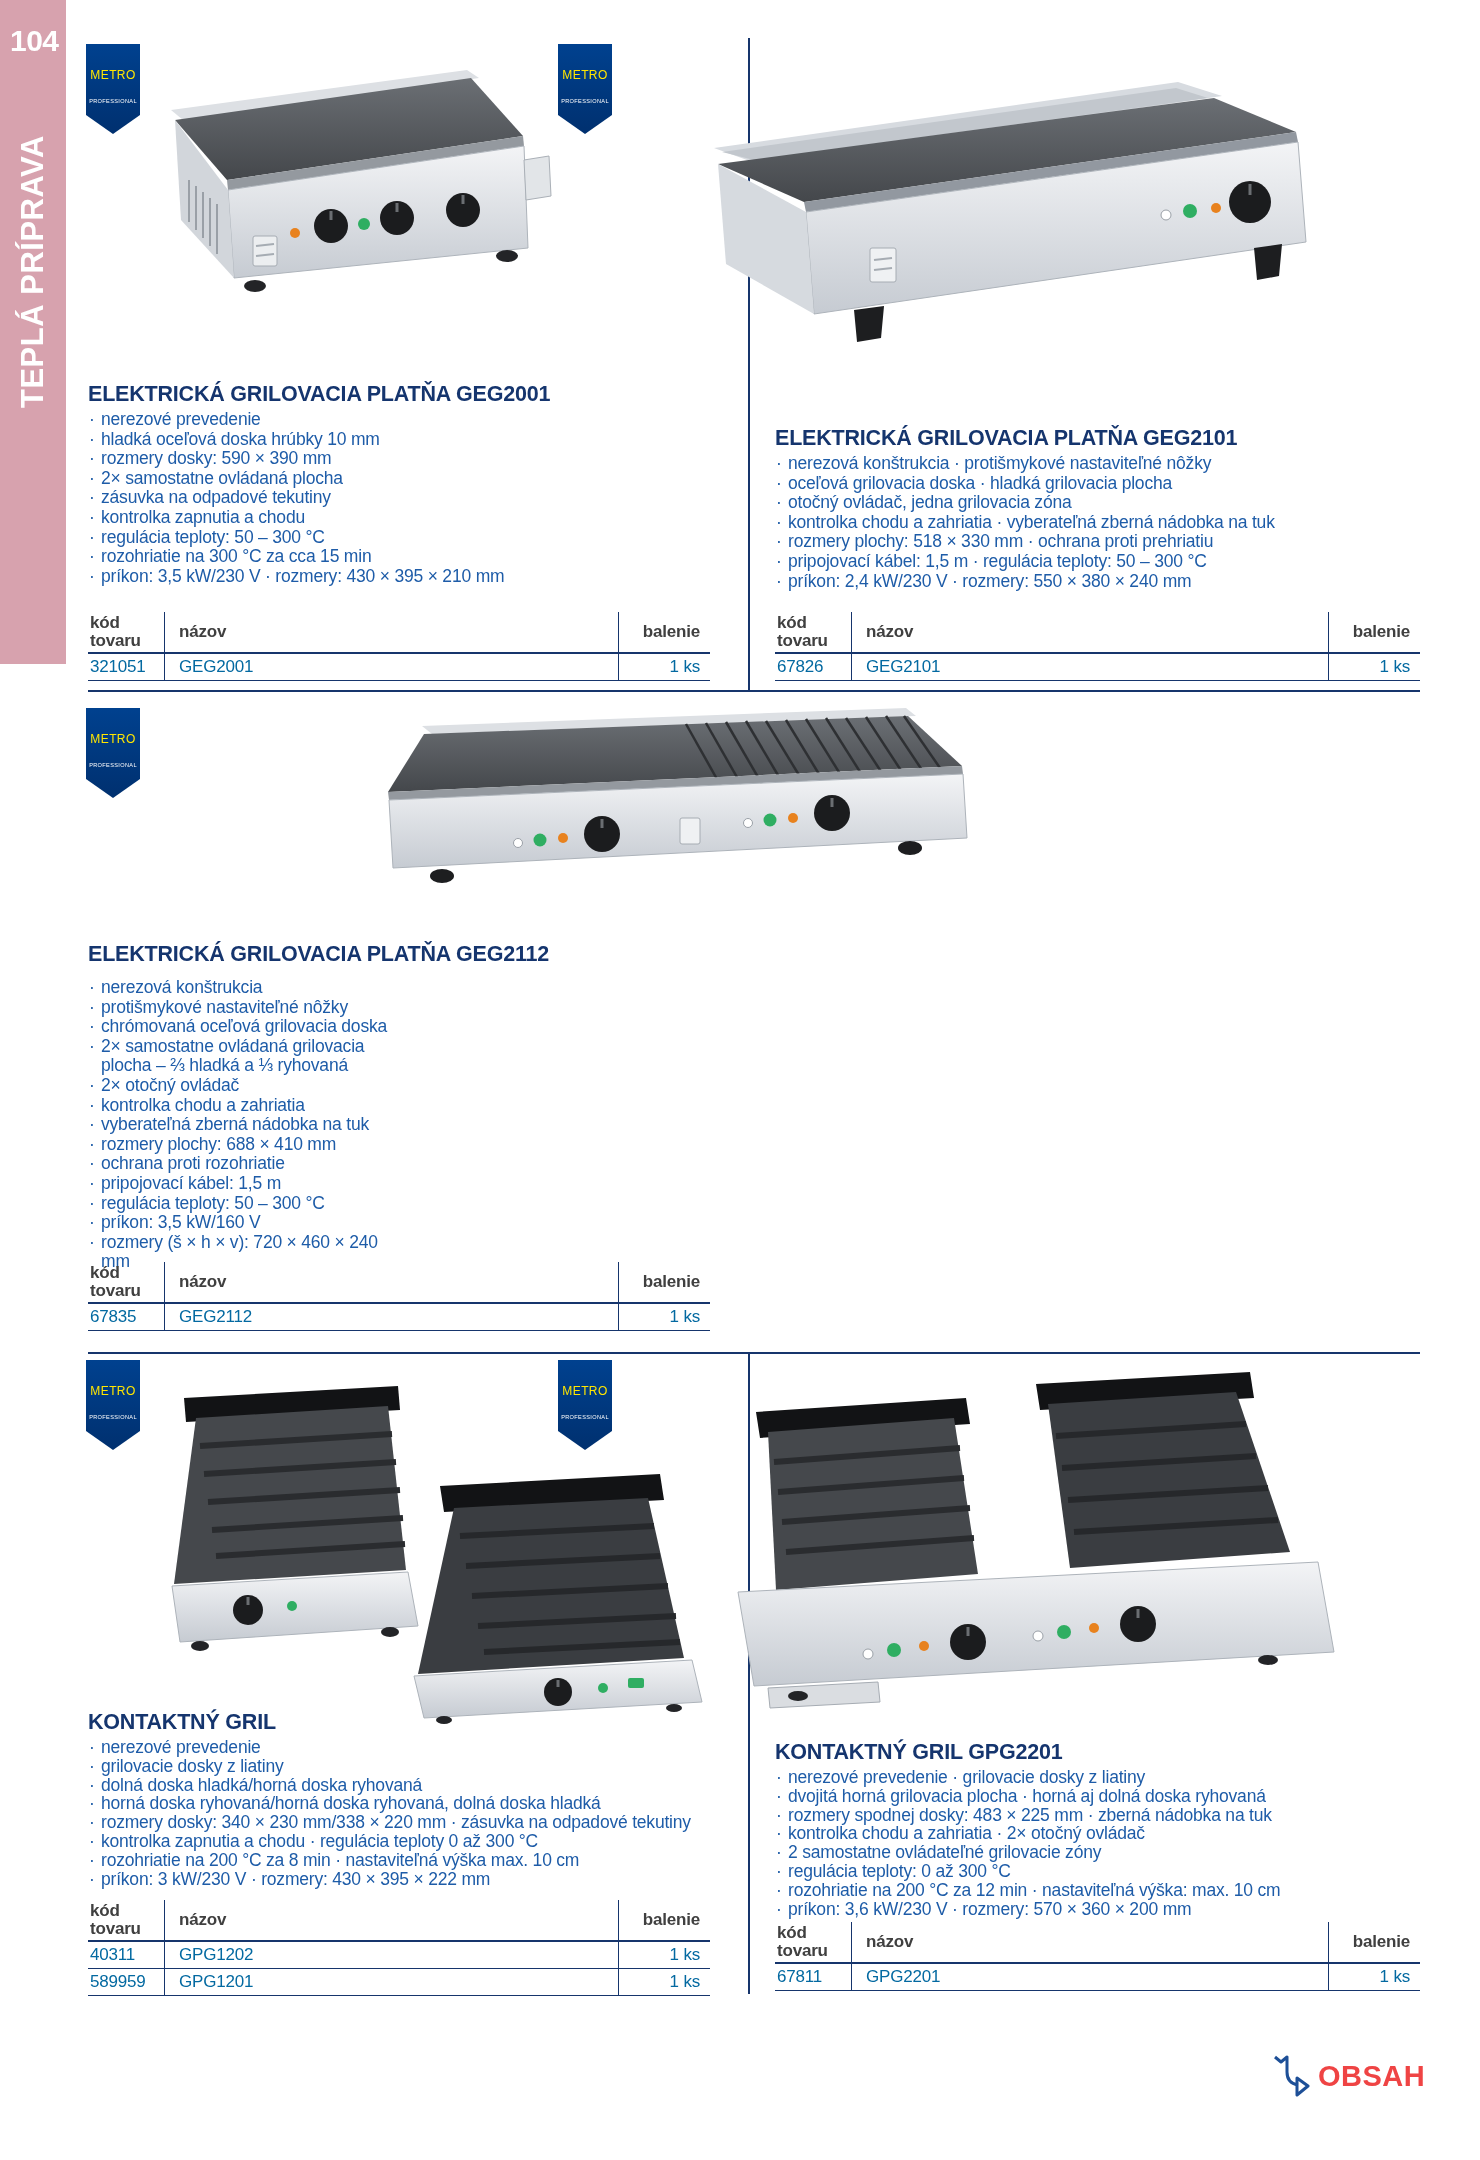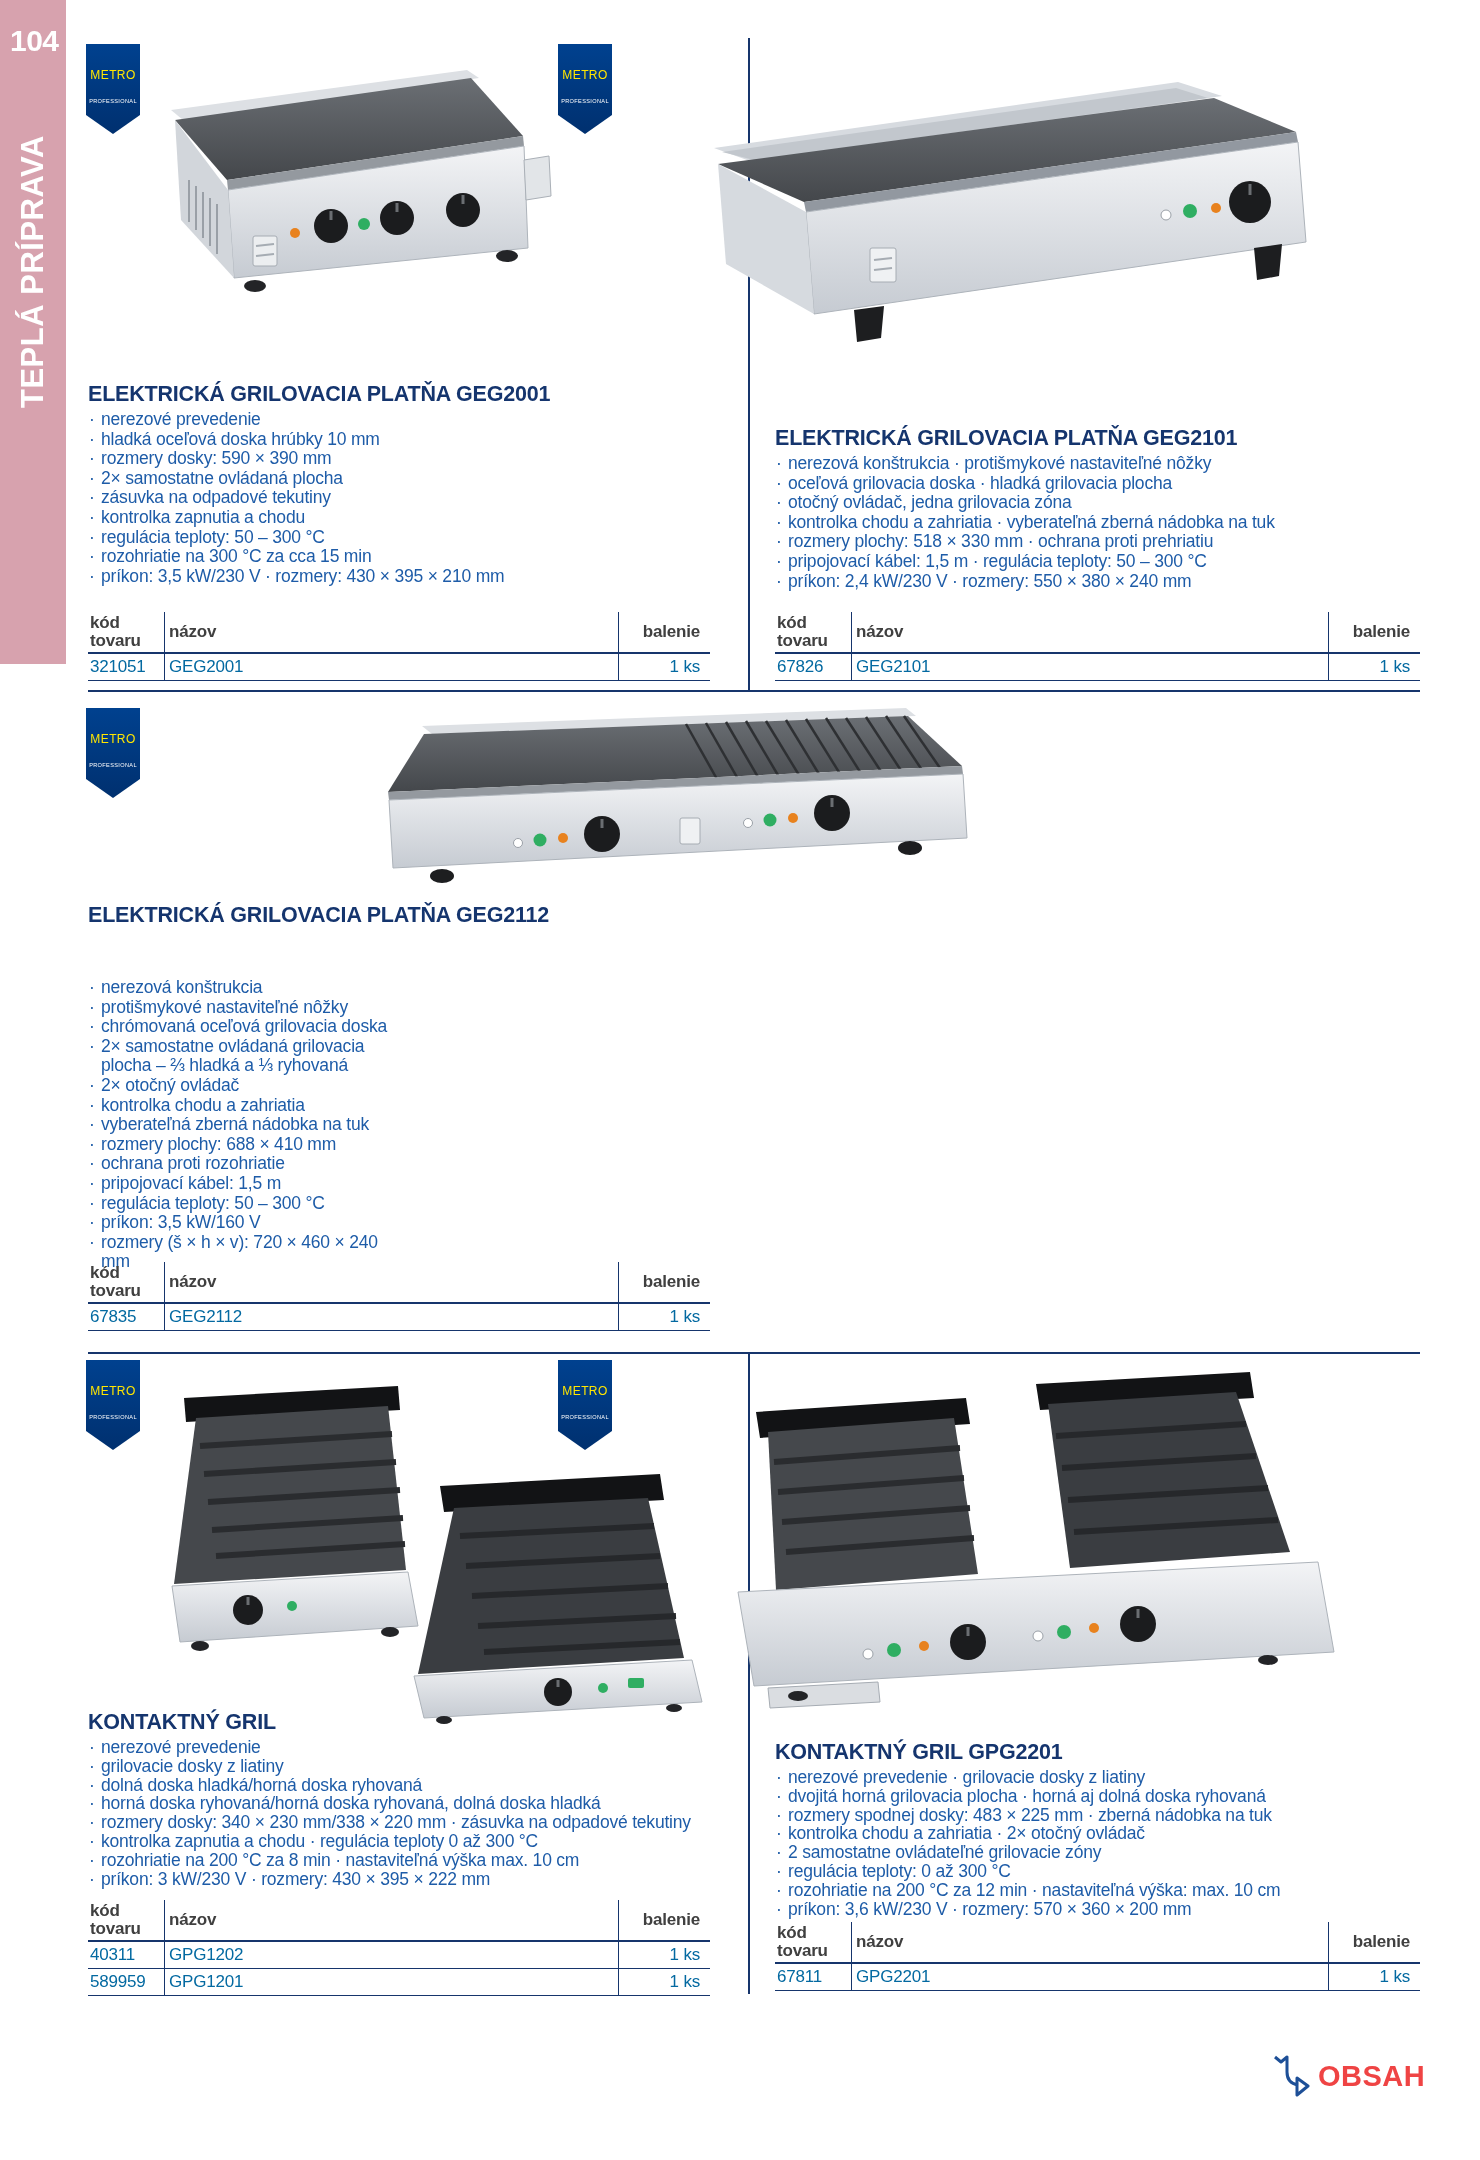--- a/index.html
+++ b/index.html
@@ -32,21 +32,21 @@
     font-size:17.5px;line-height:19.6px;letter-spacing:-0.2px;}
   .bullets li{position:relative;padding-left:13px;}
   .bullets li::before{content:"·";position:absolute;left:1px;}
 
   
   .ptable{position:absolute;font-size:17px;letter-spacing:-0.2px;}
   .thead,.trow{display:grid;grid-template-columns:76px 1fr 92px;}
   .thead{border-bottom:2px solid #16356c;min-height:40px;}
   .trow{border-bottom:1.5px solid #16356c;min-height:26px;color:#0369a1;}
   .cell{display:flex;align-items:center;}
-  .cell.name{border-left:1.5px solid #16356c;padding-left:4px;}
+  .cell.name{border-left:1.5px solid #16356c;padding-left:14px;}
   .cell.pack{border-left:1.5px solid #16356c;justify-content:flex-end;padding-right:10px;}
   .trow .cell.pack{border-left:1.5px solid #16356c;}
   .th{color:#404040;font-weight:700;line-height:18px;}
   .th.code{align-items:center;}
   .cell.code{padding-left:2px;}
 
   
   .pimg{position:absolute;}
 
   
@@ -213,21 +213,21 @@
       <line x1="252" y1="127" x2="252" y2="136" stroke="#6b6e72" stroke-width="3"></line>
     <circle cx="398" cy="131" r="4.5" fill="#ffffff" stroke="#9aa0a7"></circle>
     <circle cx="420" cy="128" r="6.5" fill="#2fae62"></circle>
     <circle cx="443" cy="126" r="5" fill="#e8821e"></circle>
     <circle cx="482" cy="121" r="18" fill="#1b1c1e"></circle>
       <line x1="482" y1="106" x2="482" y2="115" stroke="#6b6e72" stroke-width="3"></line>
     <ellipse cx="92" cy="184" rx="12" ry="7" fill="#1d1e20"></ellipse>
     <ellipse cx="560" cy="156" rx="12" ry="7" fill="#1d1e20"></ellipse>
   </svg>
 
-  <div class="ptitle" style="left:88px;top:903px;">ELEKTRICKÁ GRILOVACIA PLATŇA GEG2112</div>
+  <div class="ptitle" style="left:88px;top:942px;">ELEKTRICKÁ GRILOVACIA PLATŇA GEG2112</div>
   <ul class="bullets" style="left:88px;top:978px;width:315px;">
     <li>nerezová konštrukcia</li>
     <li>protišmykové nastaviteľné nôžky</li>
     <li>chrómovaná oceľová grilovacia doska</li>
     <li>2× samostatne ovládaná grilovacia plocha – ⅔ hladká a ⅓ ryhovaná</li>
     <li>2× otočný ovládač</li>
     <li>kontrolka chodu a zahriatia</li>
     <li>vyberateľná zberná nádobka na tuk</li>
     <li>rozmery plochy: 688 × 410 mm</li>
     <li>ochrana proti rozohriatie</li>

